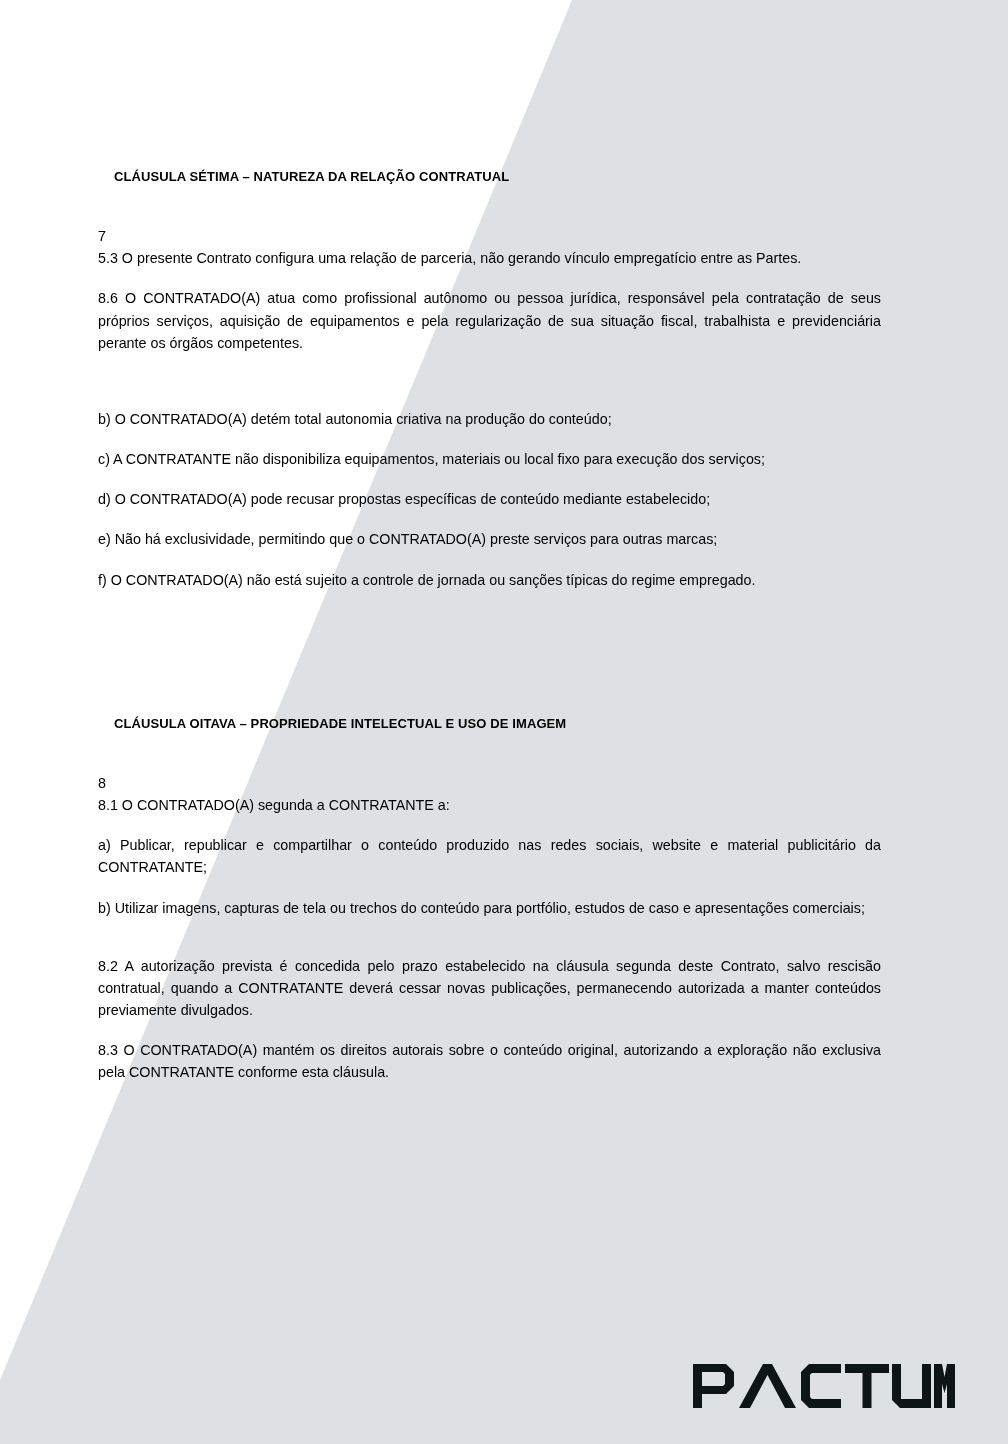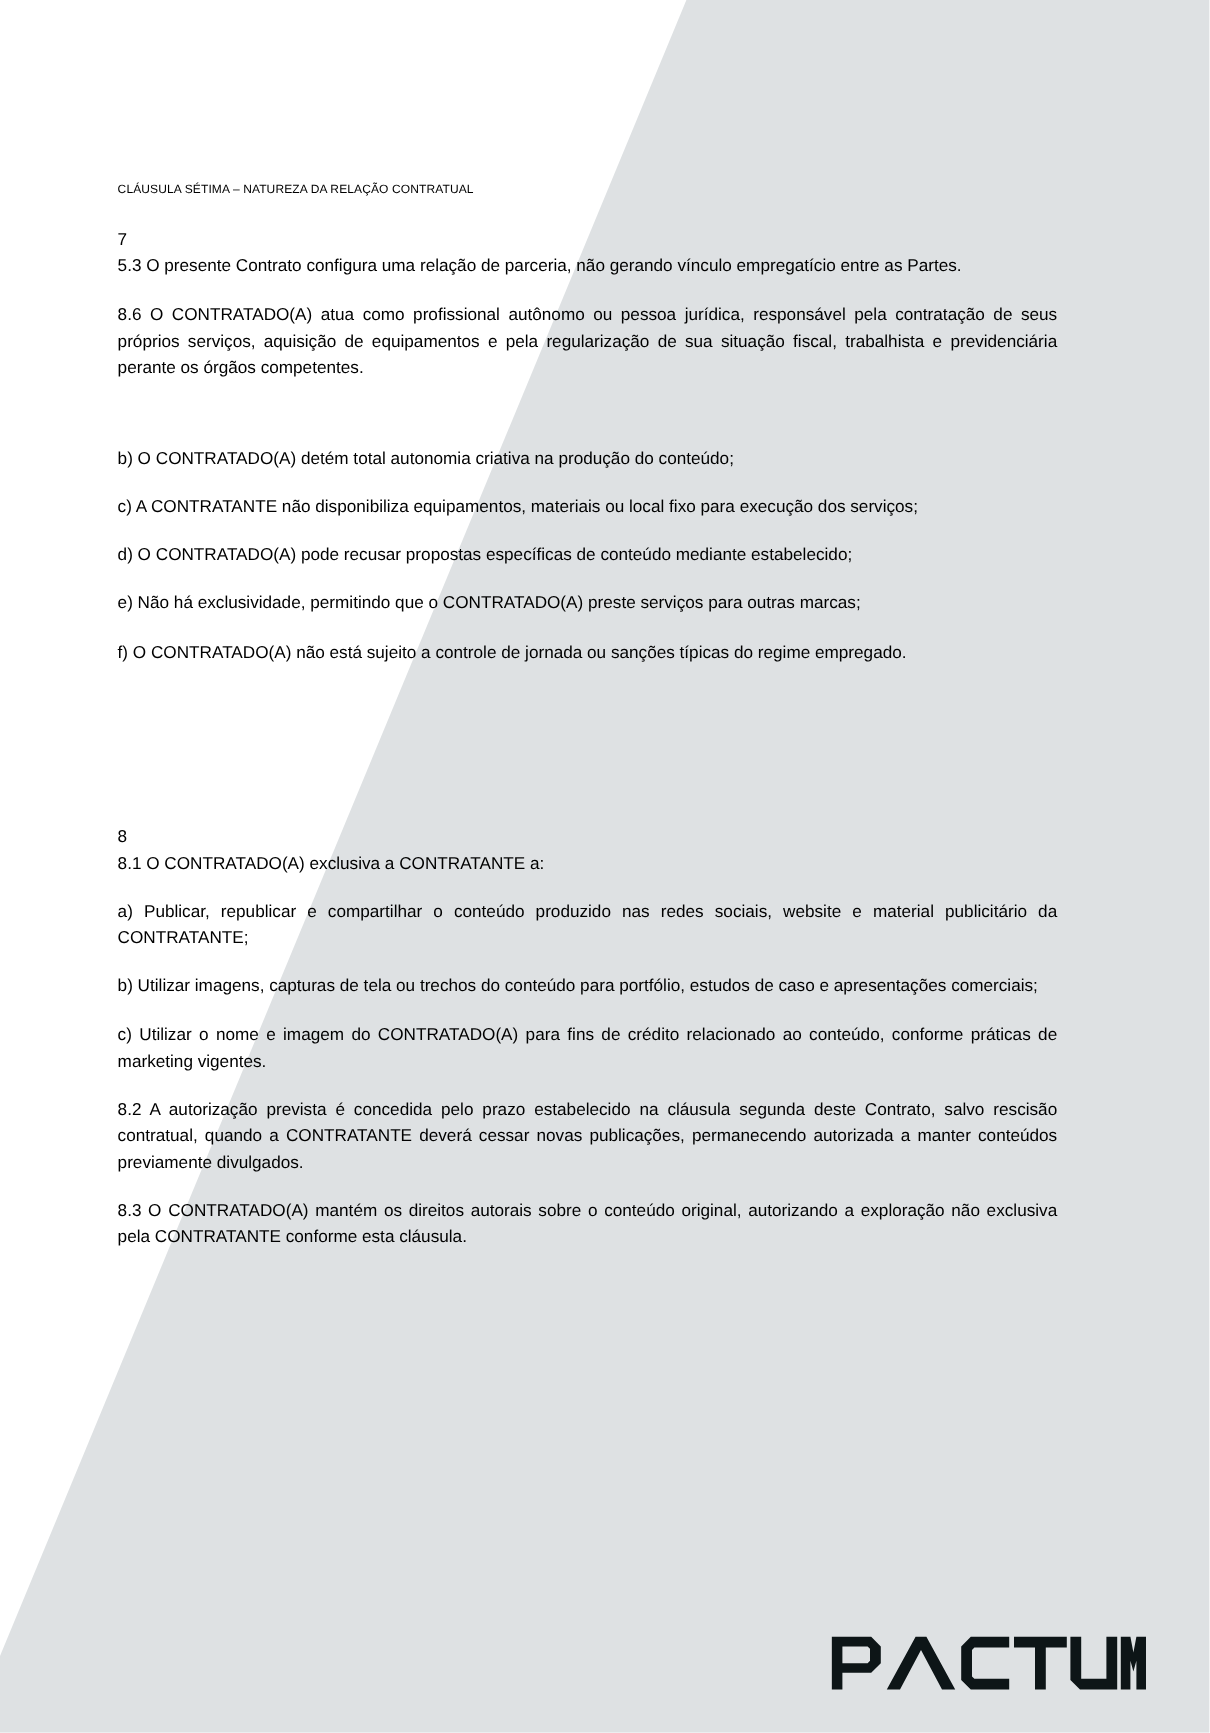--- a/index.html
+++ b/index.html
@@ -37,24 +37,24 @@
   }
 
   .content {
     position: absolute;
     left: 98px;
     top: 152px;
     width: 783px;
   }
 
   h2.clause-heading {
-    font-size: 10px;
-    font-weight: normal;
+    font-size: 13px;
+    font-weight: bold;
     line-height: 1.32;
-    margin: 0;
+    margin: 16px;
     letter-spacing: 0.1px;
     text-align: left;
   }
 
   p.para {
     font-size: 14.3px;
     line-height: 1.55;
     margin: 0;
     text-align: justify;
     text-justify: inter-word;
@@ -125,38 +125,38 @@
     <div class="gap-sm"></div>
 
     <p class="para"><span>e) Não há exclusividade, permitindo que o </span><b>CONTRATADO(A)</b><span> preste serviços para outras marcas;</span></p>
 
     <div class="gap-sm"></div>
 
     <p class="para"><span>f) O </span><b>CONTRATADO(A)</b><span> não está sujeito a controle de jornada ou sanções típicas do regime empregado.</span></p>
 
     <div class="gap-xl"></div>
 
+    <h2 class="clause-heading">CLÁUSULA OITAVA – PROPRIEDADE INTELECTUAL E USO DE IMAGEM</h2>
 
     <div class="gap-md"></div>
 
     <p class="para left">8</p>
 
-    <p class="para"><span>8.1   O </span><b>CONTRATADO(A)</b><span> exclusiva a </span><b>CONTRATANTE</b><span> a:</span></p>
+    <p class="para"><span>8.1   O </span><b>CONTRATADO(A)</b><span> segunda a </span><b>CONTRATANTE</b><span> a:</span></p>
 
     <div class="gap-sm"></div>
 
     <p class="para"><span>a) Publicar, republicar e compartilhar o conteúdo produzido nas redes sociais, website e material publicitário da </span><b>CONTRATANTE</b><span>;</span></p>
 
     <div class="gap-sm"></div>
 
     <p class="para"><span>b) Utilizar imagens, capturas de tela ou trechos do conteúdo para portfólio, estudos de caso e apresentações comerciais;</span></p>
 
     <div class="gap-sm"></div>
 
-    <p class="para"><span>c) Utilizar o nome e imagem do </span><b>CONTRATADO(A)</b><span> para fins de crédito relacionado ao conteúdo, conforme práticas de marketing vigentes.</span></p>
 
     <div class="gap-sm"></div>
 
     <p class="para"><span>8.2   A autorização prevista é concedida pelo prazo estabelecido na cláusula segunda deste Contrato, salvo rescisão contratual, quando a </span><b>CONTRATANTE</b><span> deverá cessar novas publicações, permanecendo autorizada a manter conteúdos previamente divulgados.</span></p>
 
     <div class="gap-sm"></div>
 
     <p class="para"><span>8.3   O </span><b>CONTRATADO(A)</b><span> mantém os direitos autorais sobre o conteúdo original, autorizando a exploração não exclusiva pela </span><b>CONTRATANTE</b><span> conforme esta cláusula.</span></p>
 
   </div>

